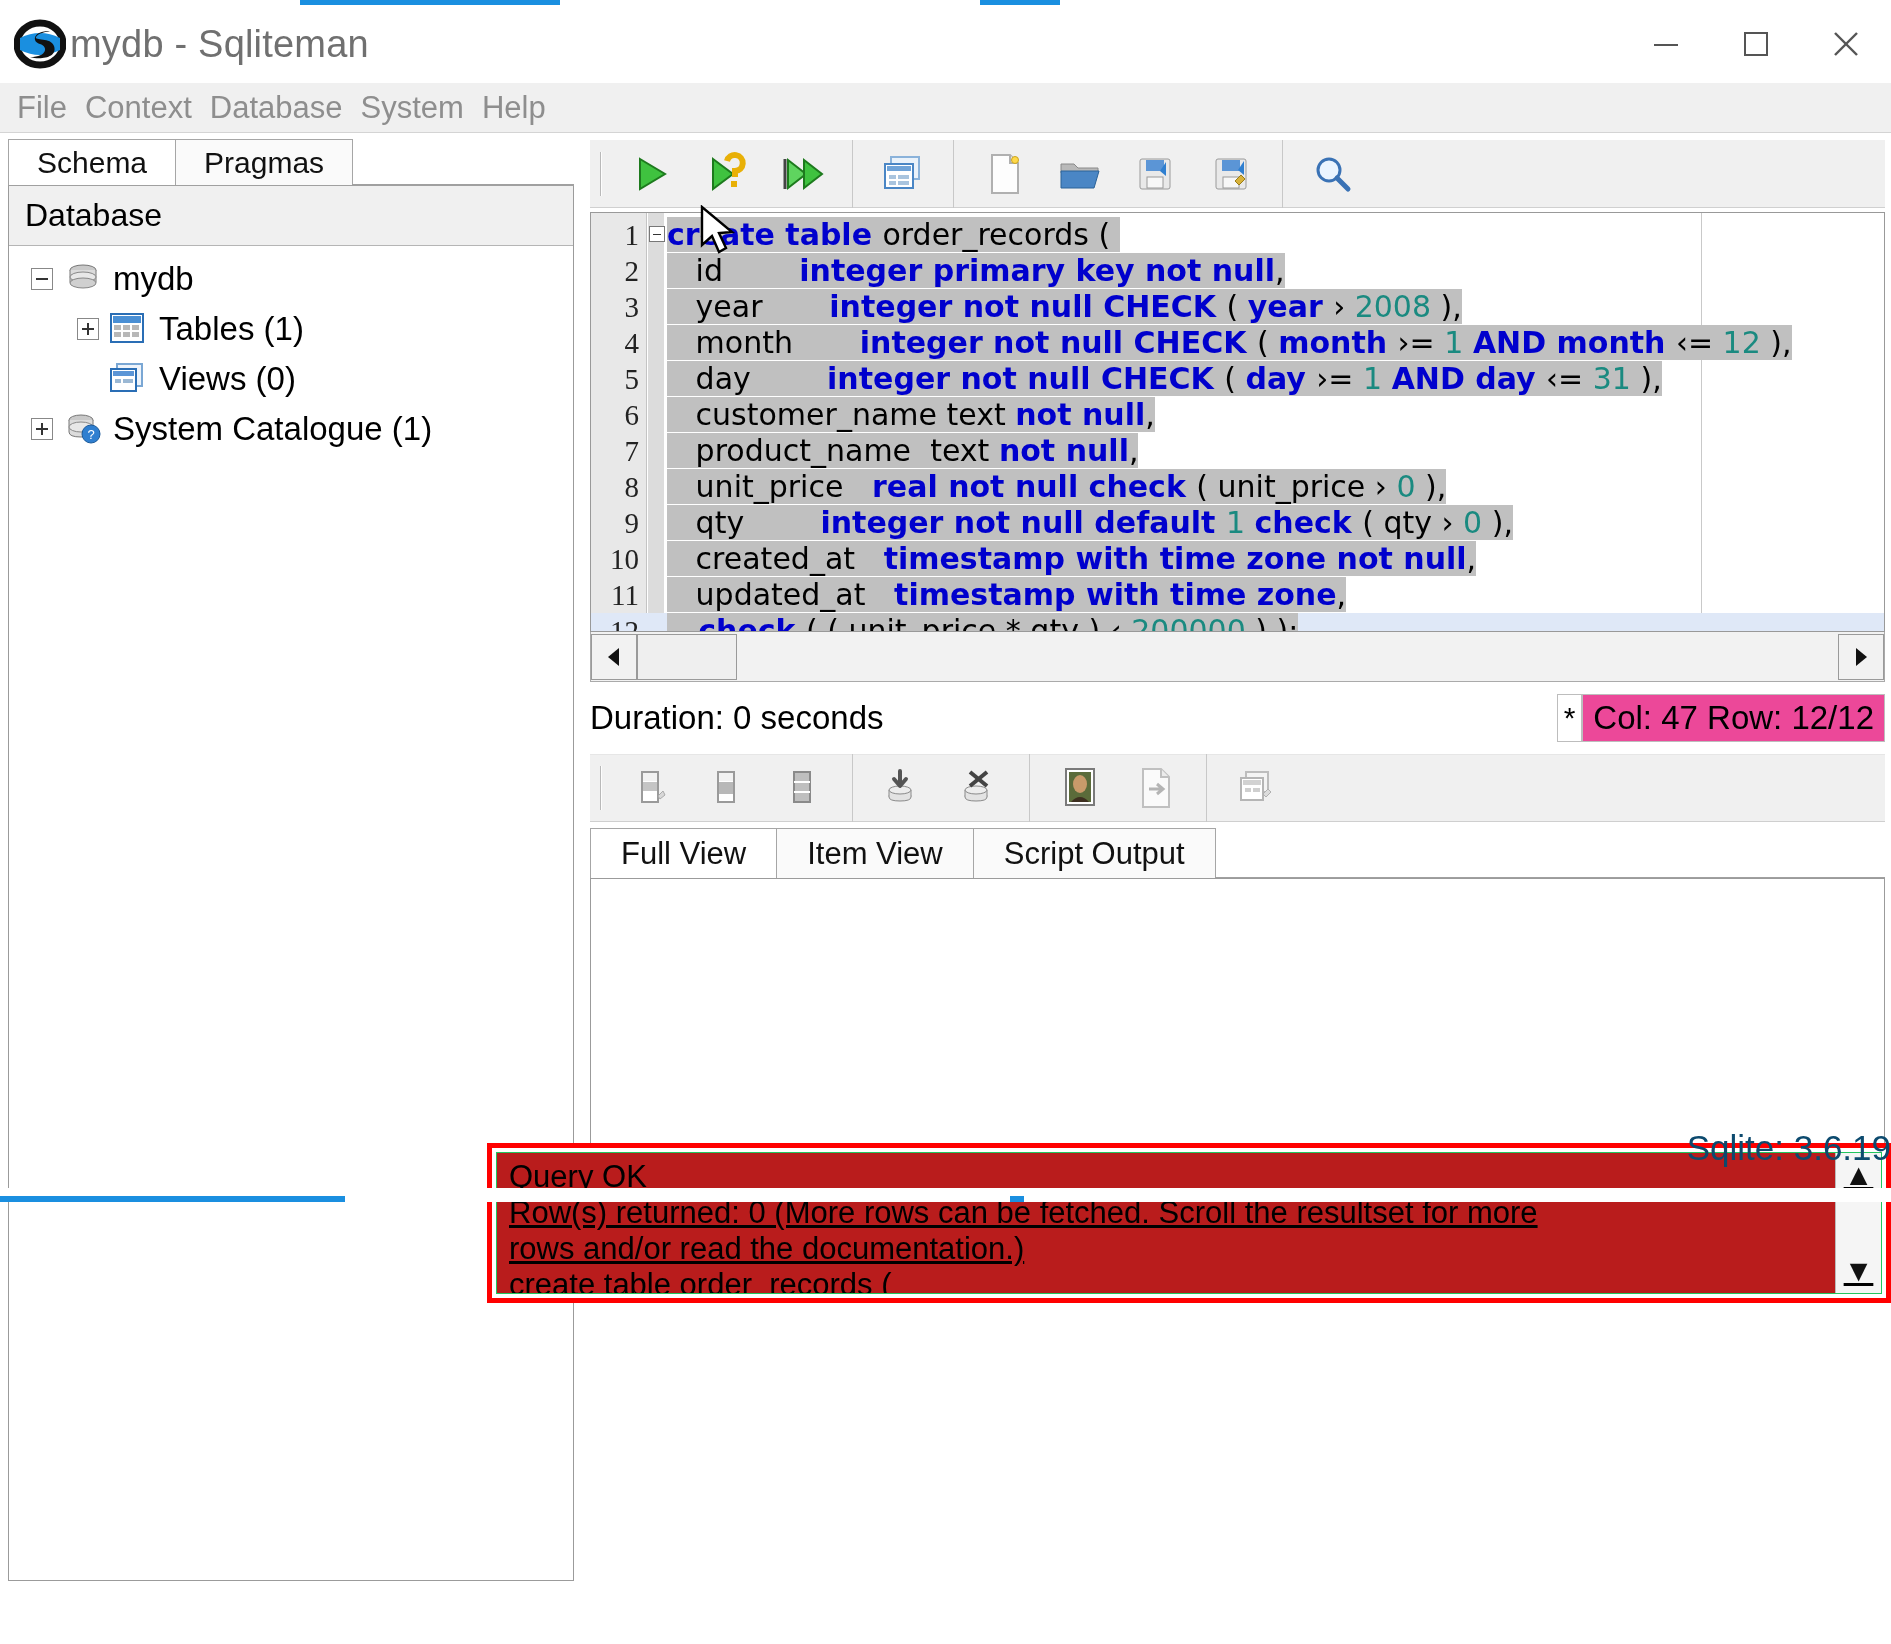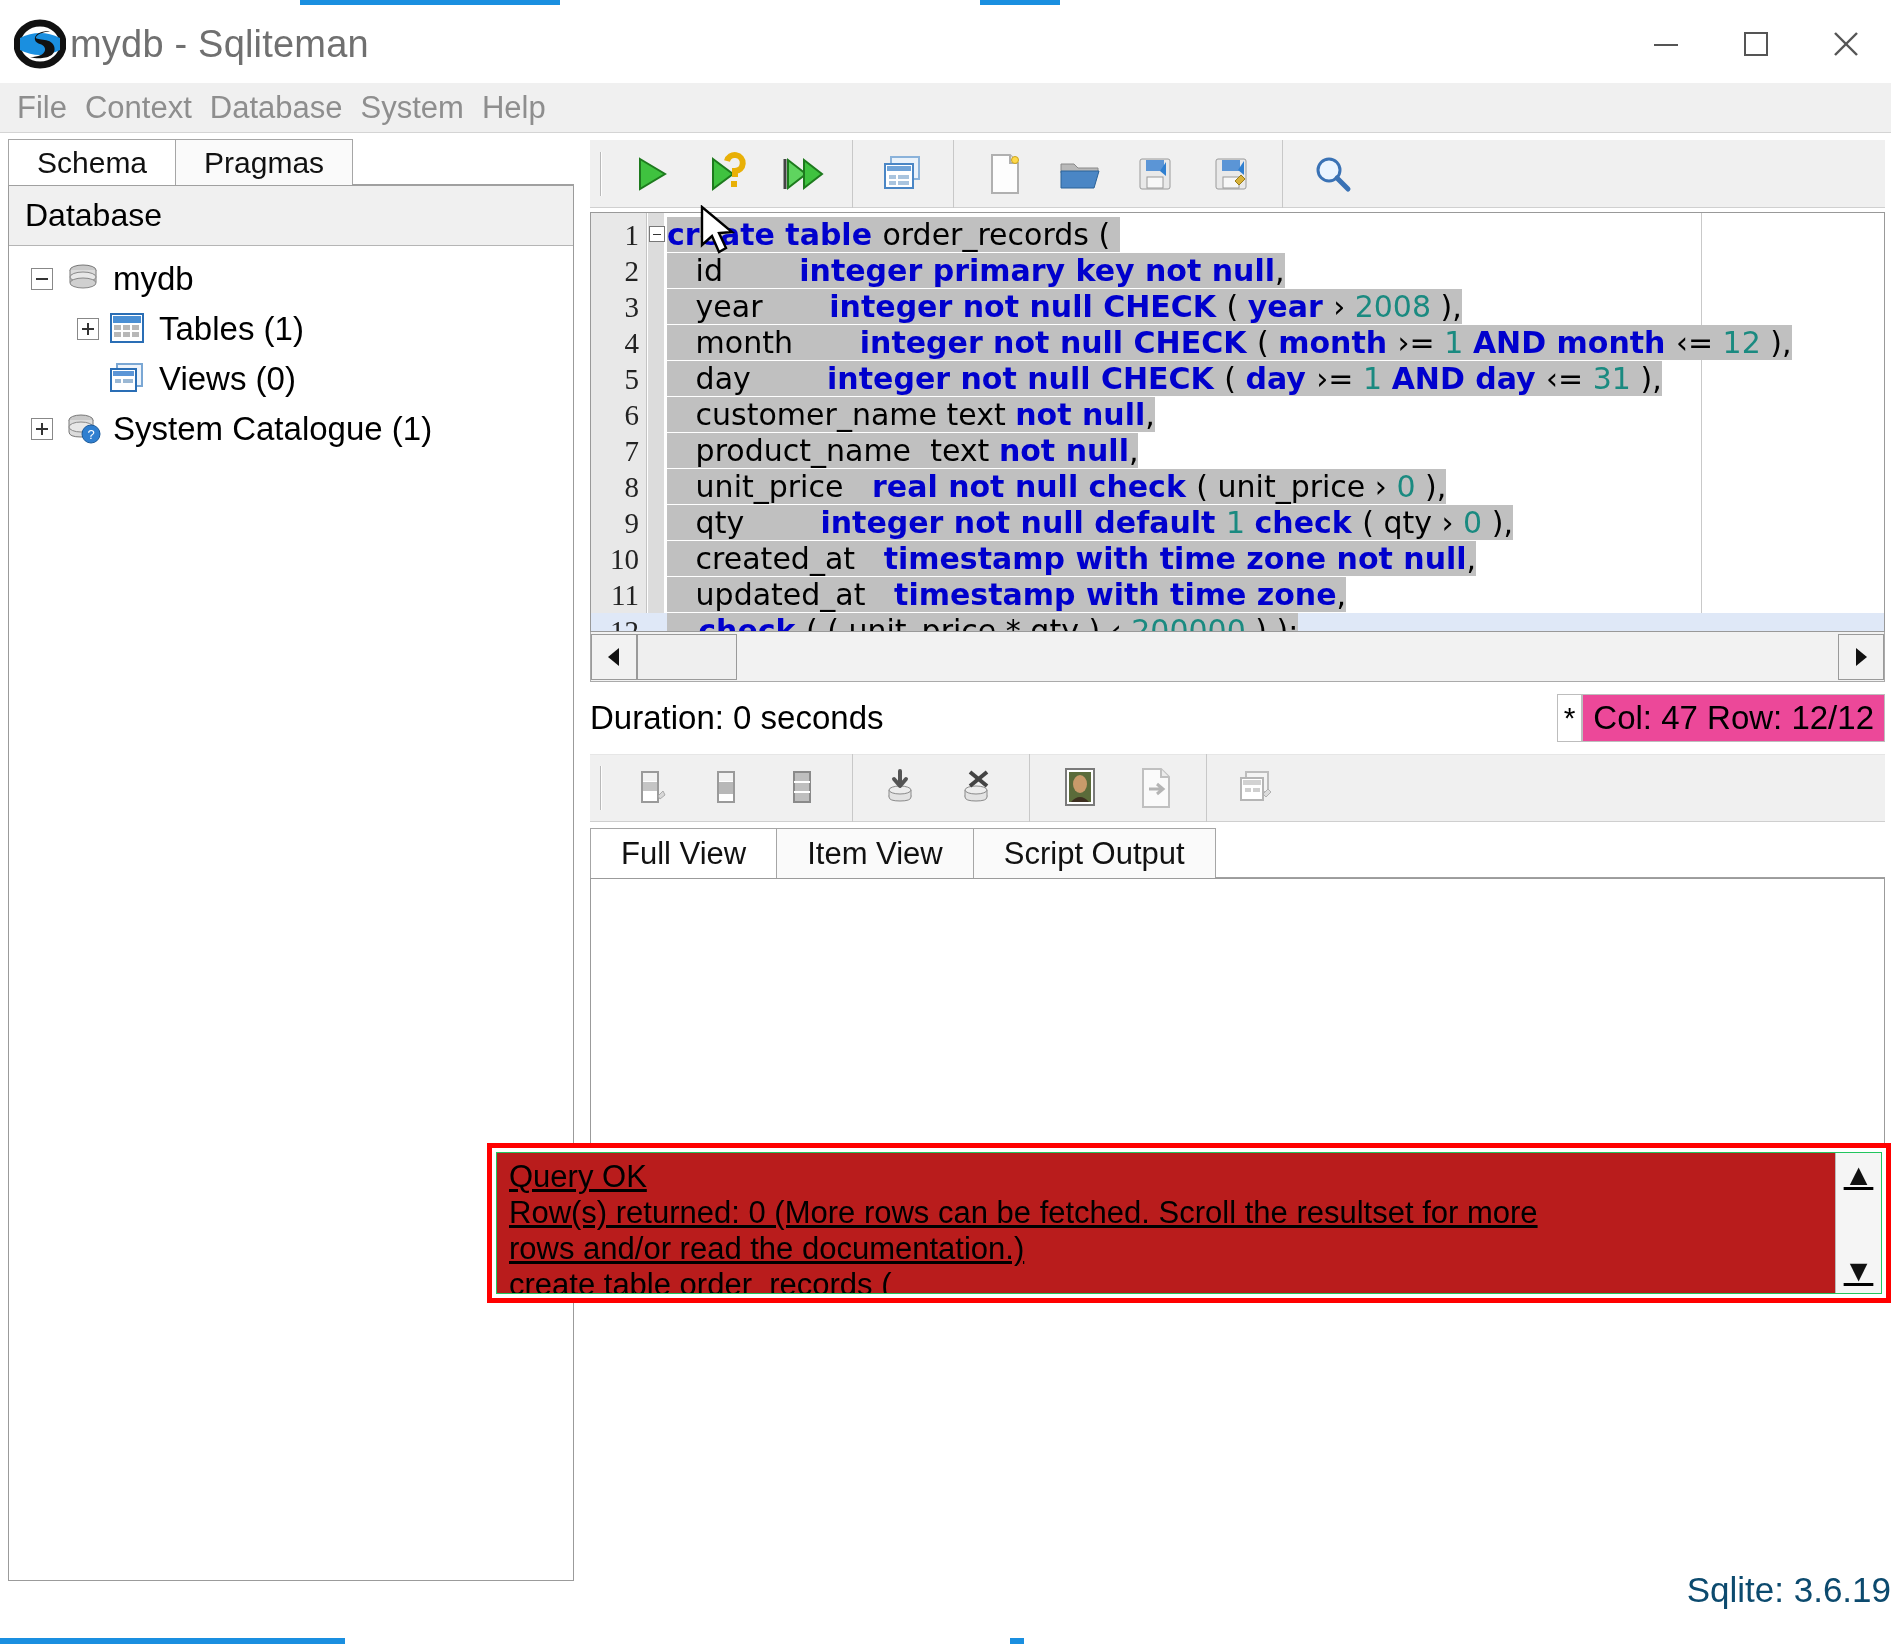--- a/index.html
+++ b/index.html
@@ -5,21 +5,21 @@
   * { box-sizing: border-box; }
   html, body {
     margin: 0; padding: 0;
     width: 1891px; height: 1644px;
     overflow: hidden;
     background: #ffffff;
     font-family: "Liberation Sans", sans-serif;
   }
   #app {
     position: relative;
-    width: 1891px; height: 1644px;
+    width: 1891px; height: 1202px;
     background: #ffffff;
   }
 
   
   .top-strip { position:absolute; top:0; height:5px; background:#1a8fe0; }
 
   
   .titlebar {
     position: absolute; top: 5px; left: 0; width: 1891px; height: 78px;
     background: #ffffff;

